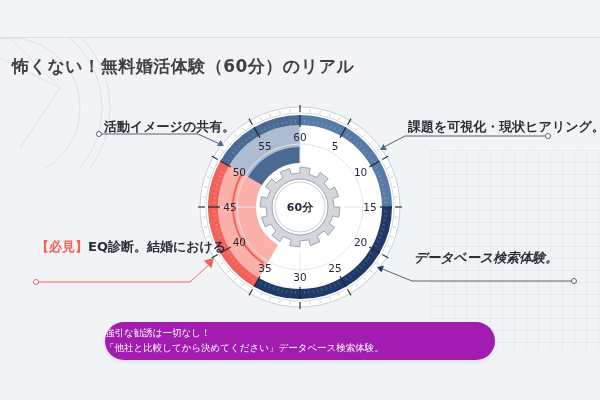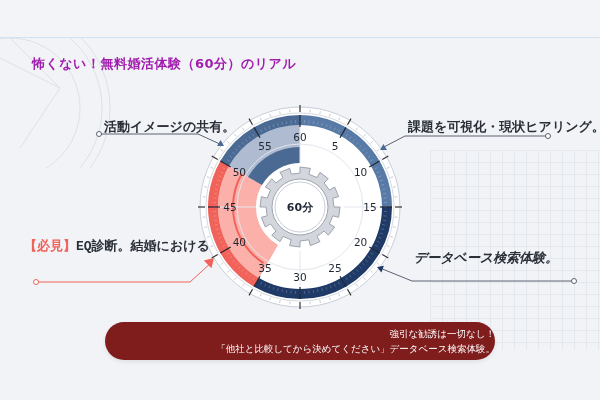--- a/index.html
+++ b/index.html
@@ -3,26 +3,26 @@
 <meta charset="utf-8">
 <style>
   html,body{margin:0;padding:0;}
   body{width:600px;height:400px;overflow:hidden;background:#f1f3f7;font-family:"DejaVu Sans","Liberation Sans",sans-serif;position:relative;}
   .topband{position:absolute;left:0;top:0;width:600px;height:37px;background:#f3f4f8;}
   .topline{position:absolute;left:0;top:37px;width:600px;height:1px;background:#cfe3f5;}
   .bg-deco{position:absolute;left:0;top:38px;}
   .grid{position:absolute;right:0;top:150px;width:170px;height:200px;
     background-image:linear-gradient(#e2e6ee 1px,transparent 1px),linear-gradient(90deg,#e2e6ee 1px,transparent 1px);
     background-size:12px 12px;opacity:.8;}
-  .title{position:absolute;left:32px;top:55px;font-size:13px;font-weight:bold;color:#a21caf;letter-spacing:.5px;white-space:nowrap;}
+  .title{position:absolute;left:12px;top:55px;font-size:17px;font-weight:bold;color:#404040;letter-spacing:.5px;white-space:nowrap;}
   .dial{position:absolute;left:0;top:0;}
   .label{position:absolute;font-size:13px;font-weight:bold;color:#2a2f38;line-height:14px;white-space:nowrap;}
   .label .tag{color:#f0625a;}
-  .banner{position:absolute;left:105px;top:322px;width:390px;height:38px;border-radius:19px;background:#7f1d1d;
-    color:#fff;font-size:9.5px;text-align:right;line-height:15px;box-shadow:0 2px 4px rgba(0,0,0,.08);}
+  .banner{position:absolute;left:105px;top:322px;width:390px;height:38px;border-radius:19px;background:#a21caf;
+    color:#fff;font-size:9.5px;text-align:left;line-height:15px;box-shadow:0 2px 4px rgba(0,0,0,.08);font-family:Liberation Serif, serif;}
   .banner .l1{padding-top:4px;display:block;}
 </style>
 </head>
 <body>
 
 <div class="topband"></div>
 <div class="topline"></div>
 
 <svg class="bg-deco" width="180" height="130">
   <g fill="none" stroke="#dde1e8" stroke-width="1">
@@ -275,21 +275,21 @@
       <circle cx="36" cy="282" r="2.5" fill="#fff" stroke="#f0625a" stroke-width="1"></circle>
       <polygon points="214,258 205,252.6 205,263.4" fill="#f0625a" transform="rotate(-45 214 258)"></polygon>
       <polyline points="574,281 412,281 380,268" fill="none" stroke="#5a6374" stroke-width="1"></polyline>
       <circle cx="574" cy="281" r="2.5" fill="#fff" stroke="#5a6374" stroke-width="1"></circle>
       <polygon points="377,267 371,263.4 371,270.6" fill="#1f3a66" transform="rotate(200 377 267)"></polygon>
     </g>
 </svg>
 
 <div class="label" style="left:104px;top:120px;">活動イメージの共有。</div>
 <div class="label" style="left:408px;top:120px;">課題を可視化・現状ヒアリング。</div>
-<div class="label" style="left:24px;top:240px;text-align:right;font-family:Liberation Mono, monospace;">
+<div class="label" style="left:36px;top:240px;text-align:right;">
   <div style="text-align:right;"><span class="tag">【必見】</span><span>EQ診断。結婚における</span></div>
 </div>
 <div class="label" style="left:414px;top:251px;font-style:italic;">
   <div>データベース検索体験。</div>
 </div>
 
 <div class="banner">
   <span class="l1">強引な勧誘は一切なし！</span>
   <span>「他社と比較してから決めてください」データベース検索体験。</span>
 </div>

